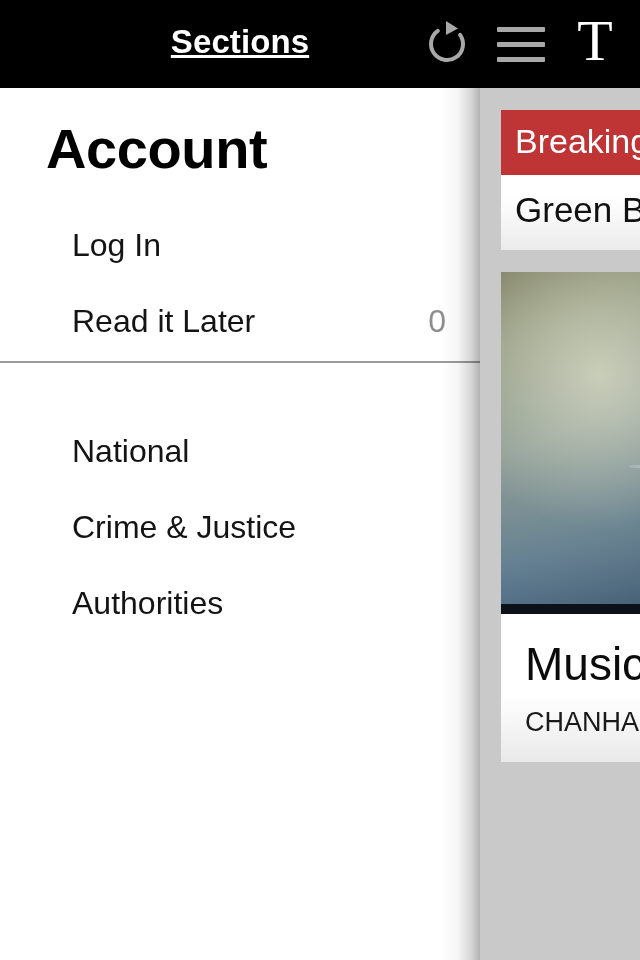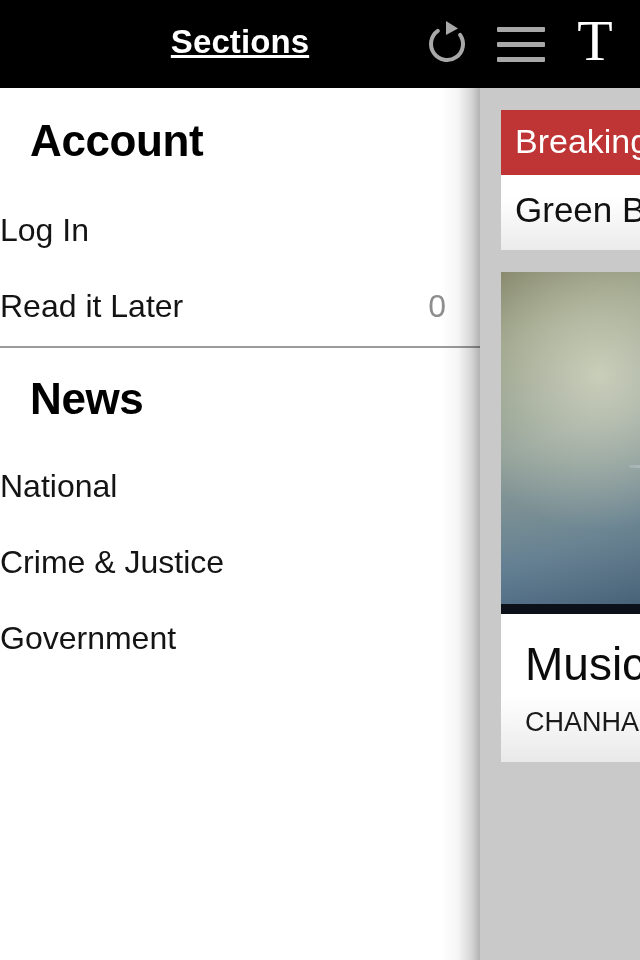--- a/index.html
+++ b/index.html
@@ -99,26 +99,26 @@
     background:#ffffff; z-index:30; overflow:hidden;
   }
   .drawer-scroll { position:absolute; inset:0; overflow:hidden; }
   .drawer-shadow {
     position:absolute; top:88px; left:440px; width:40px; height:872px; z-index:31;
     background:linear-gradient(90deg, rgba(0,0,0,0) 0%, rgba(0,0,0,0.04) 45%, rgba(0,0,0,0.16) 78%, rgba(0,0,0,0.30) 100%);
     pointer-events:none;
   }
 
   .sec-heading {
-    font-size:44px; font-weight:bold; color:#000;
-    padding-left:30px; letter-spacing:-0.4px;
+    font-size:56px; font-weight:bold; color:#000;
+    padding-left:46px; letter-spacing:-0.4px;
   }
   .menu-item {
     height:76px; display:flex; align-items:center;
-    padding-right:34px;
+    padding-left:72px; padding-right:34px;
     font-size:32px; color:#141414; cursor:pointer;justify-content:flex-end;
   }
   .menu-item .label { flex:1 1 auto; white-space:nowrap; }
   .menu-item .badge { color:#8e8e8e; font-size:32px; }
   .divider { height:2px; background:#9b9b9b; width:480px; margin:0; }
 </style>
 </head>
 <body>
 
 <div id="app">
@@ -158,33 +158,32 @@
       </div>
       <div class="menu-item">
         <span class="label">Read it Later</span>
         <span class="badge">0</span>
       </div>
 
       <div style="height:2px"></div>
       <div class="divider"></div>
 
       <div style="height:26px"></div>
-      <div class="sec-heading">News</div>
       <div style="height:24px"></div>
 
       <div class="menu-item">
         <span class="label">National</span>
         <span class="badge"></span>
       </div>
       <div class="menu-item">
         <span class="label">Crime &amp; Justice</span>
         <span class="badge"></span>
       </div>
       <div class="menu-item">
-        <span class="label">Government</span>
+        <span class="label">Authorities</span>
         <span class="badge"></span>
       </div>
 
     </div>
   </div>
   <div class="drawer-shadow"></div>
 
   <div class="topbar">
     <div class="topbar-title">Sections</div>
 

